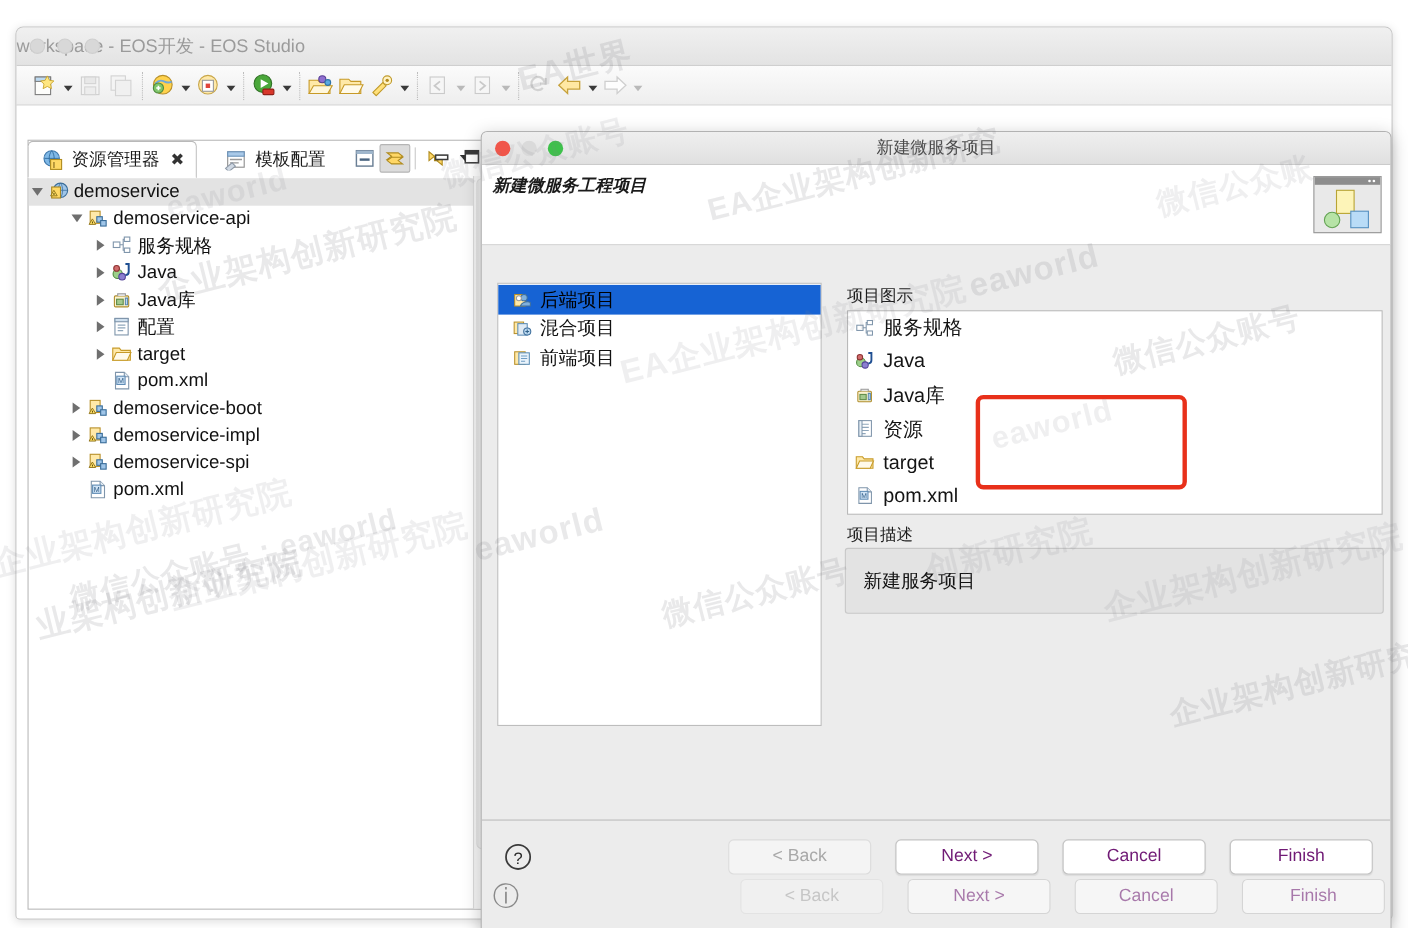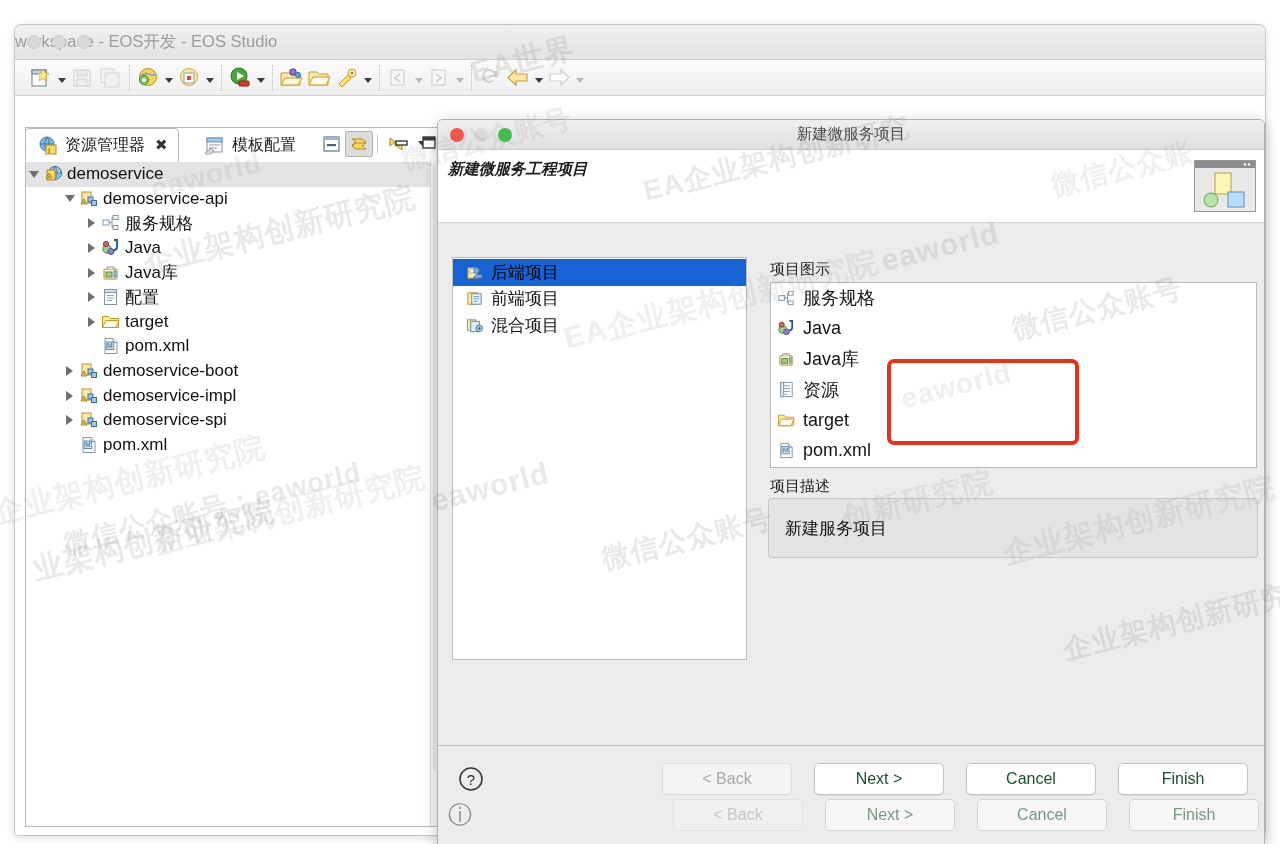--- a/index.html
+++ b/index.html
@@ -150,21 +150,21 @@
               display:flex; align-items:center; padding-left:16px; }
   #desc-text { font-size:17px; color:#131313; }
 
   
   #dlg-footer { position:absolute; left:0; right:0; bottom:0; height:106px;
                 background:#ececec; border-top:1px solid #bcbcbc; }
   .btnrow { position:absolute; display:flex; align-items:center; }
   .btnrow.main { left:0; right:0; top:16px; padding:0 16px; }
   .btnrow.ghost { left:0; right:0; top:52px; padding:0 5px; opacity:0.55; }
   .dbtn { height:32px; width:130px; background:#ffffff; border:1px solid #c3c3c3;
-          border-radius:5px; font-size:16px; color:#14532d;
+          border-radius:5px; font-size:16px; color:#701a75;
           display:flex; align-items:center; justify-content:center;
           box-shadow:0 1px 1px rgba(0,0,0,0.07); }
   .dbtn.disabled { color:#a8a8a8; background:#f4f4f4; border-color:#dcdcdc; box-shadow:none; }
   .gap { width:22px; }
   .help-ic { width:34px; height:34px; display:flex; align-items:center; justify-content:center;
              font-size:24px; color:#3a3a3a; }
   .spacer { flex:1 1 auto; }
 
   
   .ghost .dbtn { box-shadow:none; }
@@ -608,37 +608,37 @@
                 <circle cx="11" cy="8" r="3" fill="#7fb0dd" stroke="#3e6f9c"></circle>
                 <path d="M7.5 16q1.5-4 7-4 1.5 0 2.5 .7V16z" fill="#7fb0dd" stroke="#3e6f9c"></path>
                 <circle cx="6" cy="8.5" r="2.4" fill="#ffffff" stroke="#9a9a9a"></circle>
           </svg>
         </span>
         <span>后端项目</span>
       </div>
       <div class="titem">
         <span class="ic">
           <svg width="19" height="19" viewBox="0 0 20 20">
-            <rect x="2" y="4" width="10" height="12" fill="#ffe9a8" stroke="#b8902a"></rect>
-                <rect x="6" y="5" width="10" height="11" fill="#e9f3fb" stroke="#5b8cb5"></rect>
-                <path d="M8 8h6M8 10.5h6M8 13h4" stroke="#6f9dc4" stroke-width="1"></path>
-          </svg>
-        </span>
-        <span>前端项目</span>
-      </div>
-      <div class="titem">
-        <span class="ic">
-          <svg width="19" height="19" viewBox="0 0 20 20">
             <rect x="1.5" y="4" width="9" height="11" fill="#ffe9a8" stroke="#b8902a"></rect>
                 <rect x="5" y="5.5" width="9" height="11" fill="#dfeaf4" stroke="#5b8cb5"></rect>
                 <circle cx="14" cy="13" r="3.4" fill="#bcd9f0" stroke="#3e6f9c"></circle>
                 <path d="M12.2 13h3.6M14 11.2v3.6" stroke="#2f5f88" stroke-width="1"></path>
           </svg>
         </span>
         <span>混合项目</span>
+      </div>
+      <div class="titem">
+        <span class="ic">
+          <svg width="19" height="19" viewBox="0 0 20 20">
+            <rect x="2" y="4" width="10" height="12" fill="#ffe9a8" stroke="#b8902a"></rect>
+                <rect x="6" y="5" width="10" height="11" fill="#e9f3fb" stroke="#5b8cb5"></rect>
+                <path d="M8 8h6M8 10.5h6M8 13h4" stroke="#6f9dc4" stroke-width="1"></path>
+          </svg>
+        </span>
+        <span>前端项目</span>
       </div>
     </div>
 
   <div id="red-box"></div>
 
   <div id="lbl-tu">项目图示</div>
   <div id="preview">
       <div style="margin-top: -14px;">
         <div class="prow" style="height: 14px; overflow: hidden; opacity: 0.45;">
           <span class="plab"></span>

